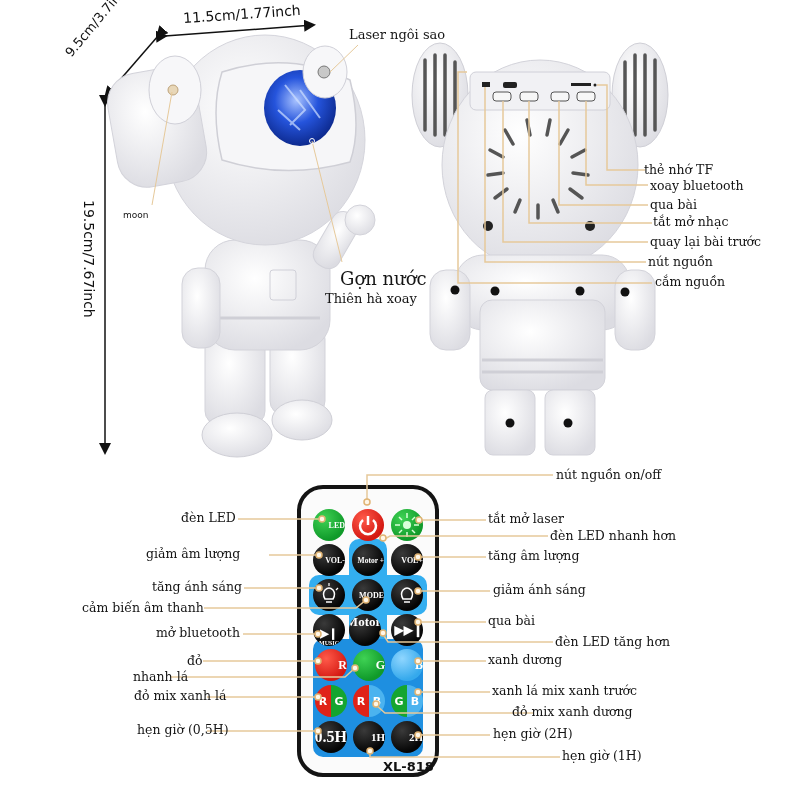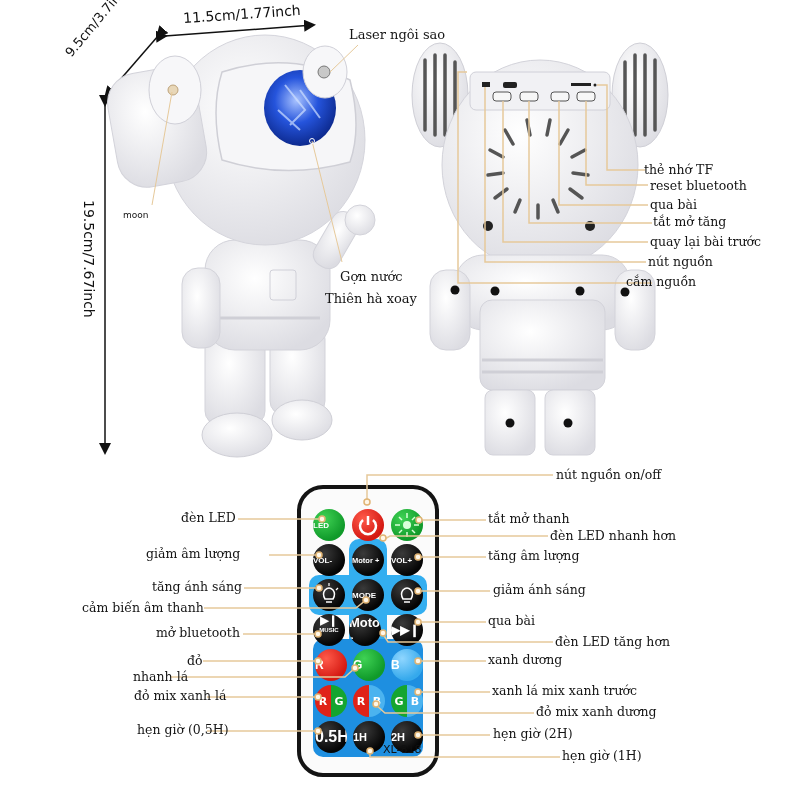--- a/index.html
+++ b/index.html
@@ -4,21 +4,21 @@
 <style>
   *{box-sizing:border-box;margin:0;padding:0}
   html,body{width:800px;height:800px;background:#ffffff;overflow:hidden}
   body{position:relative;font-family:"DejaVu Serif",serif;color:#111}
   .lbl{position:absolute;font-family:"DejaVu Serif",serif;font-size:12.5px;color:#151515;white-space:nowrap;line-height:1}
   .dim{position:absolute;font-family:"DejaVu Sans",sans-serif;font-size:14px;color:#111;white-space:nowrap}
   .small{position:absolute;font-family:"DejaVu Sans",sans-serif;font-size:9px;color:#111}
   svg{position:absolute;left:0;top:0}
   
   .remote{position:absolute;left:297px;top:485px;width:142px;height:292px;border:4px solid #141414;border-radius:26px;background:#fbfbfb}
-  .btn{position:absolute;width:32px;height:32px;border-radius:50%;display:flex;align-items:center;justify-content:flex-start;font-family:Liberation Sans, sans-serif;color:#fff;font-size:8px;font-weight:bold;overflow:hidden}
+  .btn{position:absolute;width:32px;height:32px;border-radius:50%;display:flex;align-items:center;justify-content:flex-end;font-family:Liberation Serif, serif;color:#fff;font-size:8px;font-weight:bold;overflow:hidden}
   .black{background:radial-gradient(circle at 35% 30%,#3a3a3a,#050505 70%)}
   .green{background:radial-gradient(circle at 35% 30%,#3fd254,#109a2a 70%)}
   .red{background:radial-gradient(circle at 35% 30%,#ff5a4a,#d41912 70%)}
   .lblue{background:radial-gradient(circle at 35% 30%,#8fd6ff,#35a9ec 70%)}
   .blue-panel{position:absolute;background:#1e8fe0;border-radius:10px}
   .cross{position:absolute;background:#33aef0;border-radius:10px}
   .split{position:absolute;width:32px;height:32px;border-radius:50%;overflow:hidden;display:flex;font-family:"DejaVu Sans",sans-serif;color:#fff;font-size:11px;font-weight:bold}
   .split span{flex:1;display:flex;align-items:center;justify-content:center}
 </style>
 </head>
@@ -76,21 +76,21 @@
   <ellipse cx="325" cy="72" rx="22" ry="26" fill="#f7f7f9" stroke="#d0d0d8"></ellipse>
   <circle cx="324" cy="72" r="6" fill="#c8c8c8" stroke="#777"></circle>
 
   <line x1="172" y1="92" x2="152" y2="205" stroke="#e6c99a" stroke-width="1"></line>
   <line x1="330" y1="72" x2="358" y2="45" stroke="#e6c99a" stroke-width="1"></line>
   <line x1="312" y1="141" x2="342" y2="262" stroke="#e6c99a" stroke-width="1"></line>
   <circle cx="312" cy="141" r="2.5" fill="none" stroke="#fff" stroke-width="1"></circle>
 </svg>
 <div class="lbl" style="left:349px;top:28px;font-size:13px">Laser ngôi sao</div>
 <div class="small" style="left:123px;top:210px">moon</div>
-<div class="lbl" style="left:340px;top:270px;font-size:13px">Gợn nước</div>
+<div class="lbl" style="left:340px;top:270px;font-size:18px">Gợn nước</div>
 <div class="lbl" style="left:325px;top:292px;font-size:13px">Thiên hà xoay</div>
 
 <svg width="800" height="800">
 
   <ellipse cx="440" cy="95" rx="28" ry="52" fill="url(#wht)" stroke="#cfcfd6"></ellipse>
   <ellipse cx="640" cy="95" rx="28" ry="52" fill="url(#wht)" stroke="#cfcfd6"></ellipse>
   <g stroke="#555" stroke-width="3.5" stroke-linecap="round">
     <line x1="425" y1="60" x2="425" y2="130"></line>
       <line x1="435" y1="55" x2="435" y2="135"></line>
       <line x1="445" y1="55" x2="445" y2="135"></line>
@@ -152,26 +152,26 @@
     <polyline points="597,85 607,85 607,170 645,170"></polyline>
     <polyline points="586,101 586,185 648,185"></polyline>
     <polyline points="559,101 559,205 648,205"></polyline>
     <polyline points="529,101 529,223 652,223"></polyline>
     <polyline points="503,101 503,242 648,242"></polyline>
     <polyline points="485,87 485,262 646,262"></polyline>
     <polyline points="467,72 458,72 458,283 652,283"></polyline>
   </g>
 </svg>
 <div class="lbl" style="left:644px;top:164px">thẻ nhớ TF</div>
-<div class="lbl" style="left:650px;top:180px">reset bluetooth</div>
+<div class="lbl" style="left:650px;top:180px">xoay bluetooth</div>
 <div class="lbl" style="left:650px;top:199px">qua bài</div>
-<div class="lbl" style="left:653px;top:216px">tắt mở tăng</div>
+<div class="lbl" style="left:653px;top:216px">tắt mở nhạc</div>
 <div class="lbl" style="left:650px;top:236px">quay lại bài trước</div>
 <div class="lbl" style="left:648px;top:256px">nút nguồn</div>
-<div class="lbl" style="left:626px;top:276px">cắm nguồn</div>
+<div class="lbl" style="left:655px;top:276px">cắm nguồn</div>
 
 <div class="remote">
   <div class="cross" style="left:48px;top:50px;width:38px;height:150px"></div>
   <div class="cross" style="left:8px;top:86px;width:118px;height:40px"></div>
   <div class="blue-panel" style="left:12px;top:150px;width:110px;height:118px"></div>
 
   <div class="btn green" style="left:12px;top:20px">
       <span>LED</span>
     </div>
   <div class="btn red" style="left:51px;top:20px">
@@ -264,21 +264,21 @@
   <div class="btn black" style="left:14px;top:232px;font-size:16px">
       <span>0.5H</span>
     </div>
   <div class="btn black" style="left:52px;top:232px;font-size:11px">
       <span>1H</span>
     </div>
   <div class="btn black" style="left:90px;top:232px;font-size:11px">
       <span>2H</span>
     </div>
 
-  <div class="small" style="left:82px;top:254px;font-size:11px;font-weight:normal">XL-818</div>
+  <div class="small" style="left:82px;top:270px;font-size:13px;font-weight:bold">XL-818</div>
 </div>
 
 <svg width="800" height="800">
   <g stroke="#e6c99a" stroke-width="1.5" fill="none">
 
     <polyline points="367,505 367,475 553,475"></polyline>
     <line x1="420" y1="520" x2="486" y2="520"></line>
     <polyline points="383,540 390,536 548,536"></polyline>
     <line x1="418" y1="557" x2="486" y2="557"></line>
     <line x1="418" y1="591" x2="490" y2="591"></line>
@@ -319,29 +319,29 @@
       <circle cx="366" cy="600" r="3"></circle>
     <circle cx="318" cy="634" r="3"></circle>
       <circle cx="318" cy="661" r="3"></circle>
       <circle cx="355" cy="668" r="3"></circle>
       <circle cx="318" cy="697" r="3"></circle>
       <circle cx="318" cy="731" r="3"></circle>
   </g>
 </svg>
 
 <div class="lbl" style="left:556px;top:469px">nút nguồn on/off</div>
-<div class="lbl" style="left:488px;top:513px">tắt mở thanh</div>
+<div class="lbl" style="left:488px;top:513px">tắt mở laser</div>
 <div class="lbl" style="left:550px;top:530px">đèn LED  nhanh hơn</div>
 <div class="lbl" style="left:488px;top:550px">tăng âm lượng</div>
 <div class="lbl" style="left:493px;top:584px">giảm ánh sáng</div>
 <div class="lbl" style="left:488px;top:615px">qua bài</div>
 <div class="lbl" style="left:555px;top:636px">đèn LED tăng hơn</div>
 <div class="lbl" style="left:488px;top:654px">xanh dương</div>
 <div class="lbl" style="left:492px;top:685px">xanh lá mix xanh trước</div>
-<div class="lbl" style="left:536px;top:706px">đỏ mix xanh dương</div>
+<div class="lbl" style="left:512px;top:706px">đỏ mix xanh dương</div>
 <div class="lbl" style="left:493px;top:728px">hẹn giờ (2H)</div>
 <div class="lbl" style="left:562px;top:750px">hẹn giờ (1H)</div>
 
 <div class="lbl" style="left:181px;top:512px">đèn LED</div>
 <div class="lbl" style="left:146px;top:548px">giảm âm lượng</div>
 <div class="lbl" style="left:152px;top:581px">tăng ánh sáng</div>
 <div class="lbl" style="left:82px;top:602px">cảm biến âm thanh</div>
 <div class="lbl" style="left:156px;top:627px">mở bluetooth</div>
 <div class="lbl" style="left:187px;top:655px">đỏ</div>
 <div class="lbl" style="left:133px;top:671px">nhanh lá</div>

